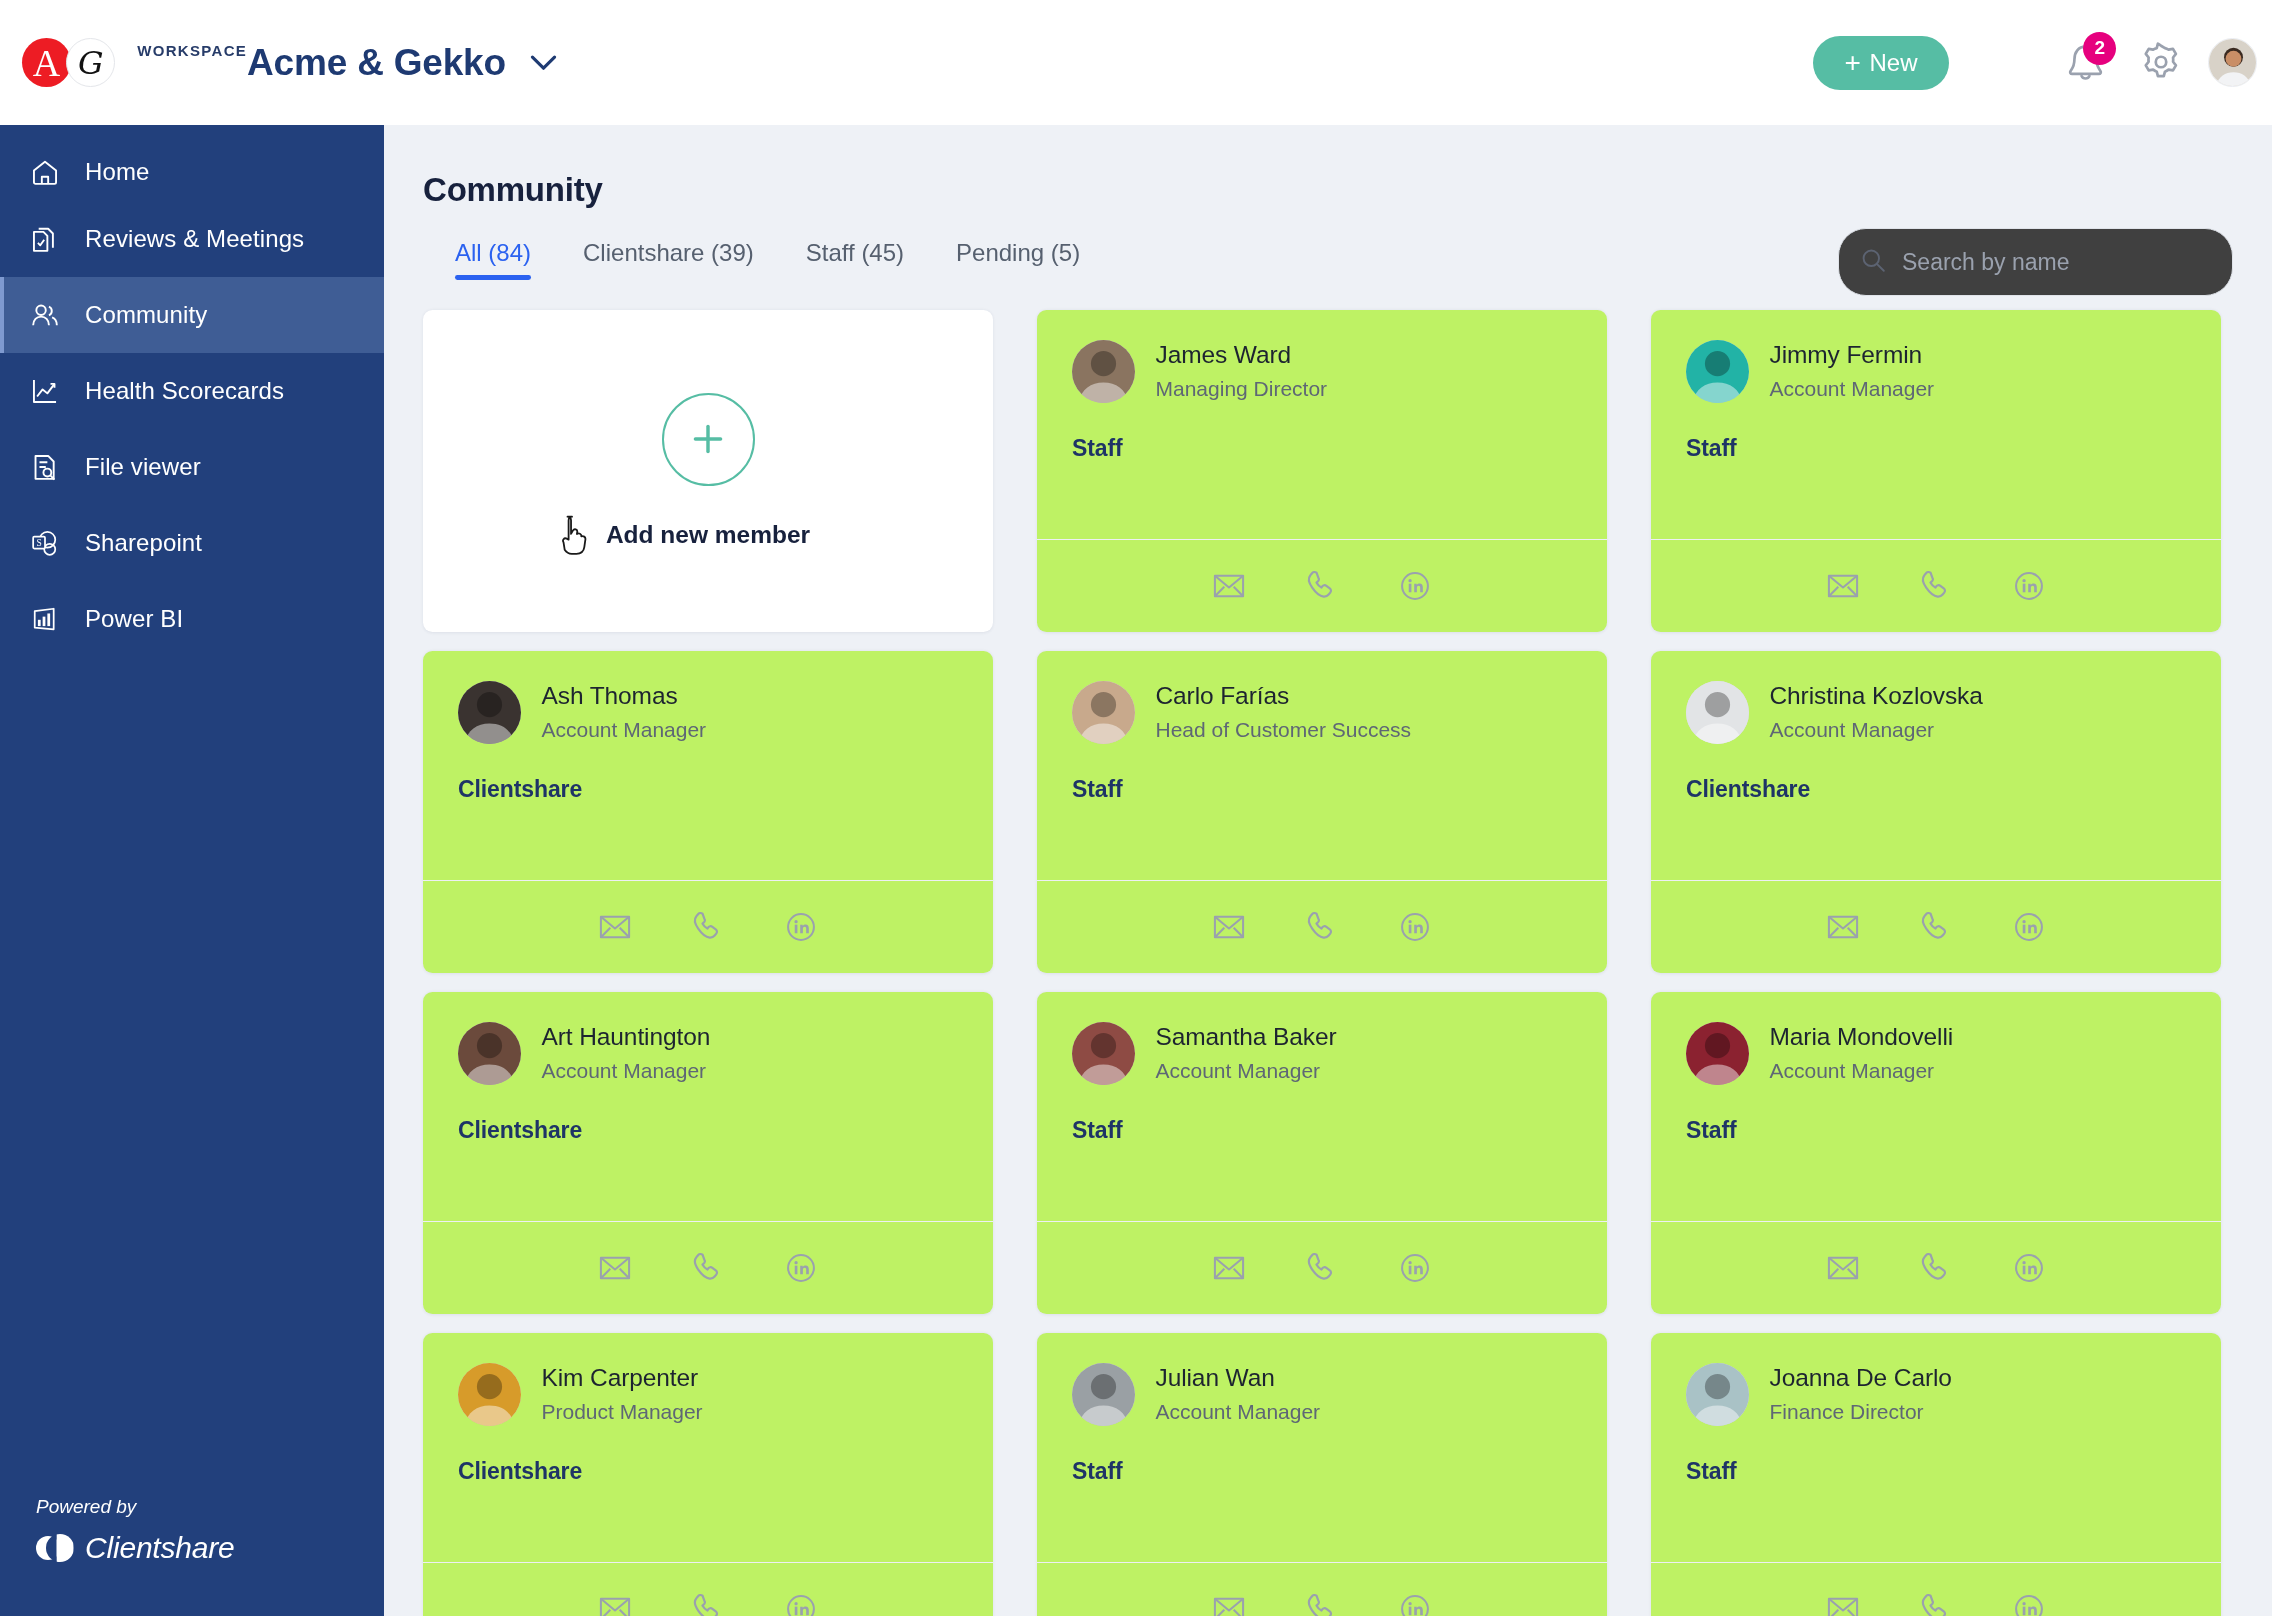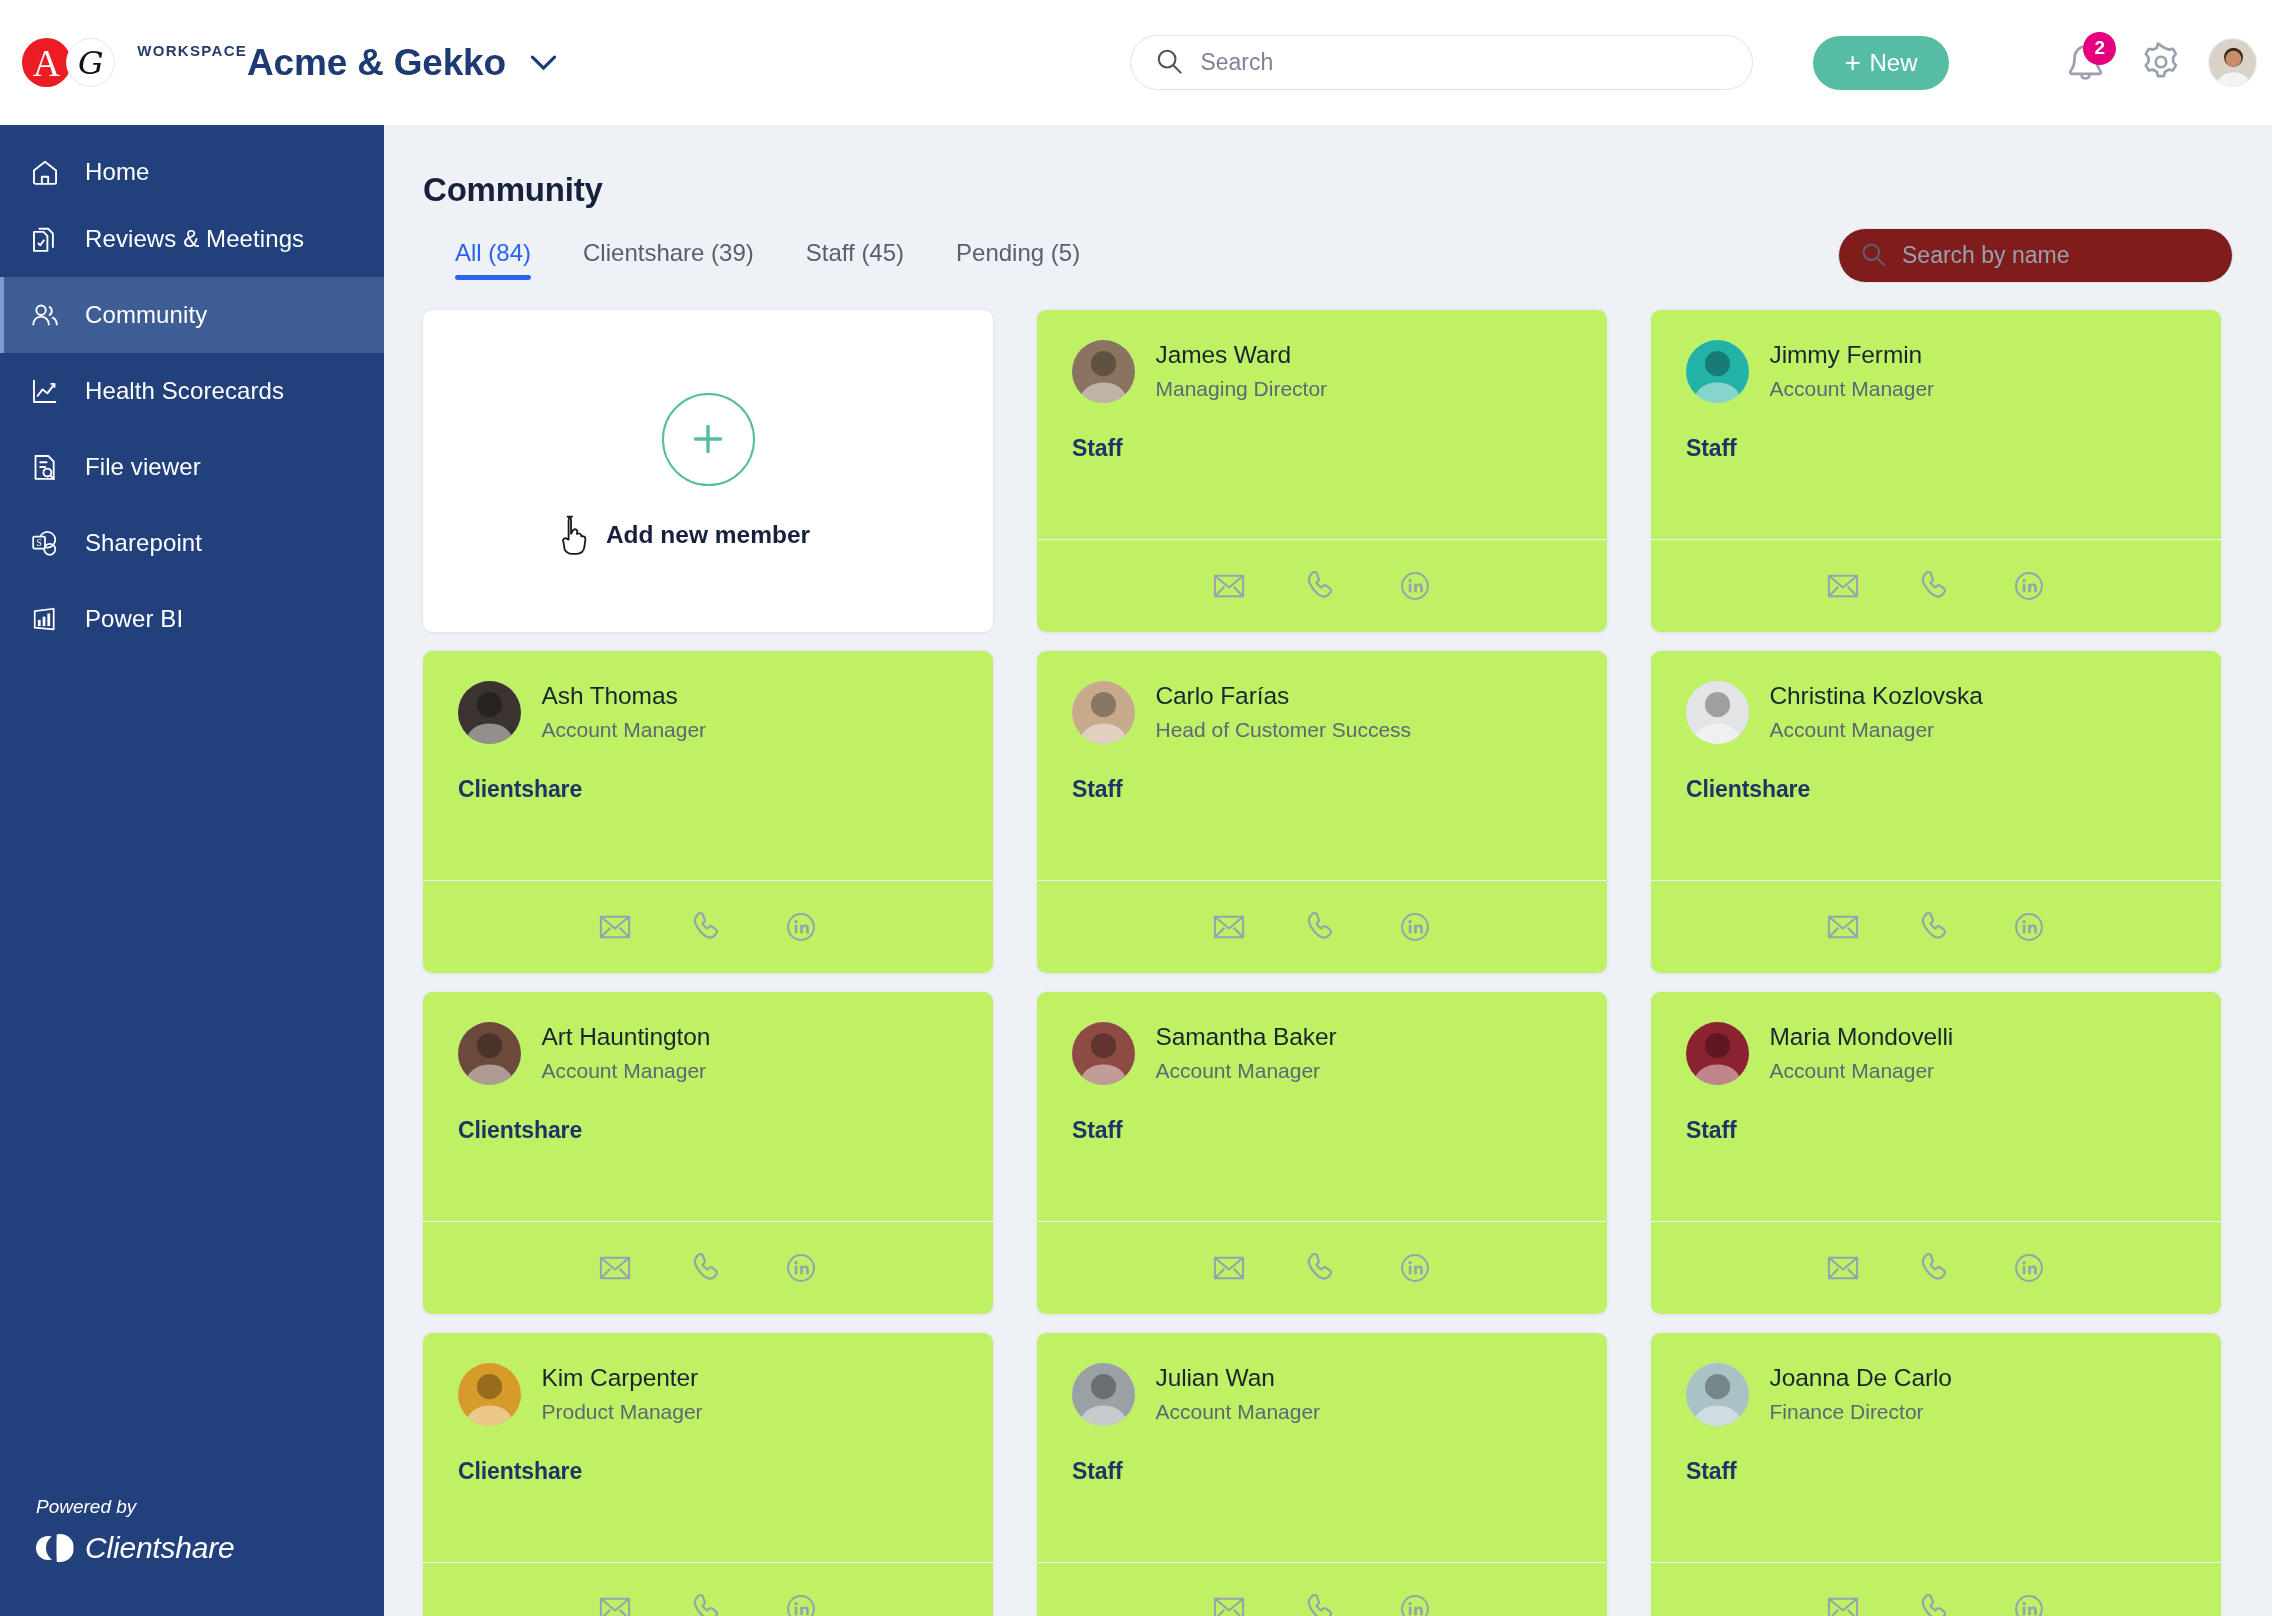--- a/index.html
+++ b/index.html
@@ -140,22 +140,22 @@
     font-size: 24px; color: #56606f; margin-right: 52px;
     padding-bottom: 12.6px; cursor: pointer; position: relative;
   }
   .tab.active { color: #2b62f0; margin-left: 32px; }
   .tab.active:after {
     content: ""; position: absolute; left: 0; right: 0; bottom: 0;
     height: 4.7px; background: #2b62f0; border-radius: 2.4px;
   }
   .namesearch {
     position: absolute; right: 39px; top: -11px;
-    width: 395px; height: 55px;
-    border: 1.2px solid #dfe3e9; border-radius: 28px; background: #7f1d1d;
+    width: 395px; height: 68px;
+    border: 1.2px solid #dfe3e9; border-radius: 28px; background: #404040;
     display: flex; align-items: center; padding-left: 22px; text-align: center;
   }
   .namesearch .ph { font-size: 23px; color: #9aa1ae; margin-left: 16px; }
 
   
   .grid {
     margin: 30px 0 0 39px;
     width: 1809px;
     display: grid;
     grid-template-columns: repeat(3, 570px);
@@ -223,29 +223,20 @@
     <div class="ws-row">
       <div class="ws-name">Acme &amp; Gekko</div>
       <span class="ws-caret">
         <svg width="27" height="17.4" viewBox="0 0 34 22">
             <polyline points="3,4 17,18 31,4" fill="none" stroke="#1e3a72" stroke-width="4" stroke-linecap="round" stroke-linejoin="round"></polyline>
           </svg>
       </span>
     </div>
   </div>
 
-  <div class="topsearch">
-    <span>
-      <svg width="27" height="27" viewBox="0 0 34 34">
-          <circle cx="14" cy="14" r="10.5" fill="none" stroke="#4a5160" stroke-width="2.6"></circle>
-          <line x1="21.5" y1="21.5" x2="31" y2="31" stroke="#4a5160" stroke-width="2.6" stroke-linecap="round"></line>
-        </svg>
-    </span>
-    <span class="ph">Search</span>
-  </div>
 
   <button class="newbtn">
     <span class="plus">+</span>
     <span>New</span>
   </button>
 
   <div class="bell-wrap">
     <svg width="49" height="49" viewBox="0 0 62 62">
       <path d="M31 11 C22 11 17 18 17 27 c0 9 -3 12 -5 15 c-1 1.5 0 3.5 2 3.5 h34 c2 0 3 -2 2 -3.5 c-2 -3 -5 -6 -5 -15 c0 -9 -5 -16 -14 -16 Z" fill="none" stroke="#9aa1ae" stroke-width="3.4" stroke-linejoin="round"></path>
       <path d="M26 48 a5.5 5.5 0 0 0 10 0" fill="none" stroke="#9aa1ae" stroke-width="3.4" stroke-linecap="round"></path>

